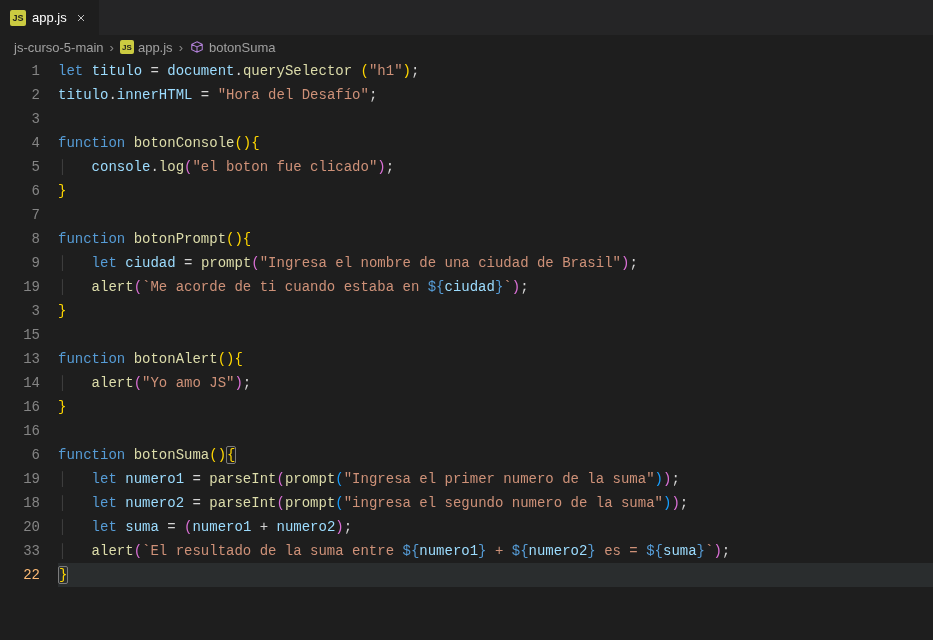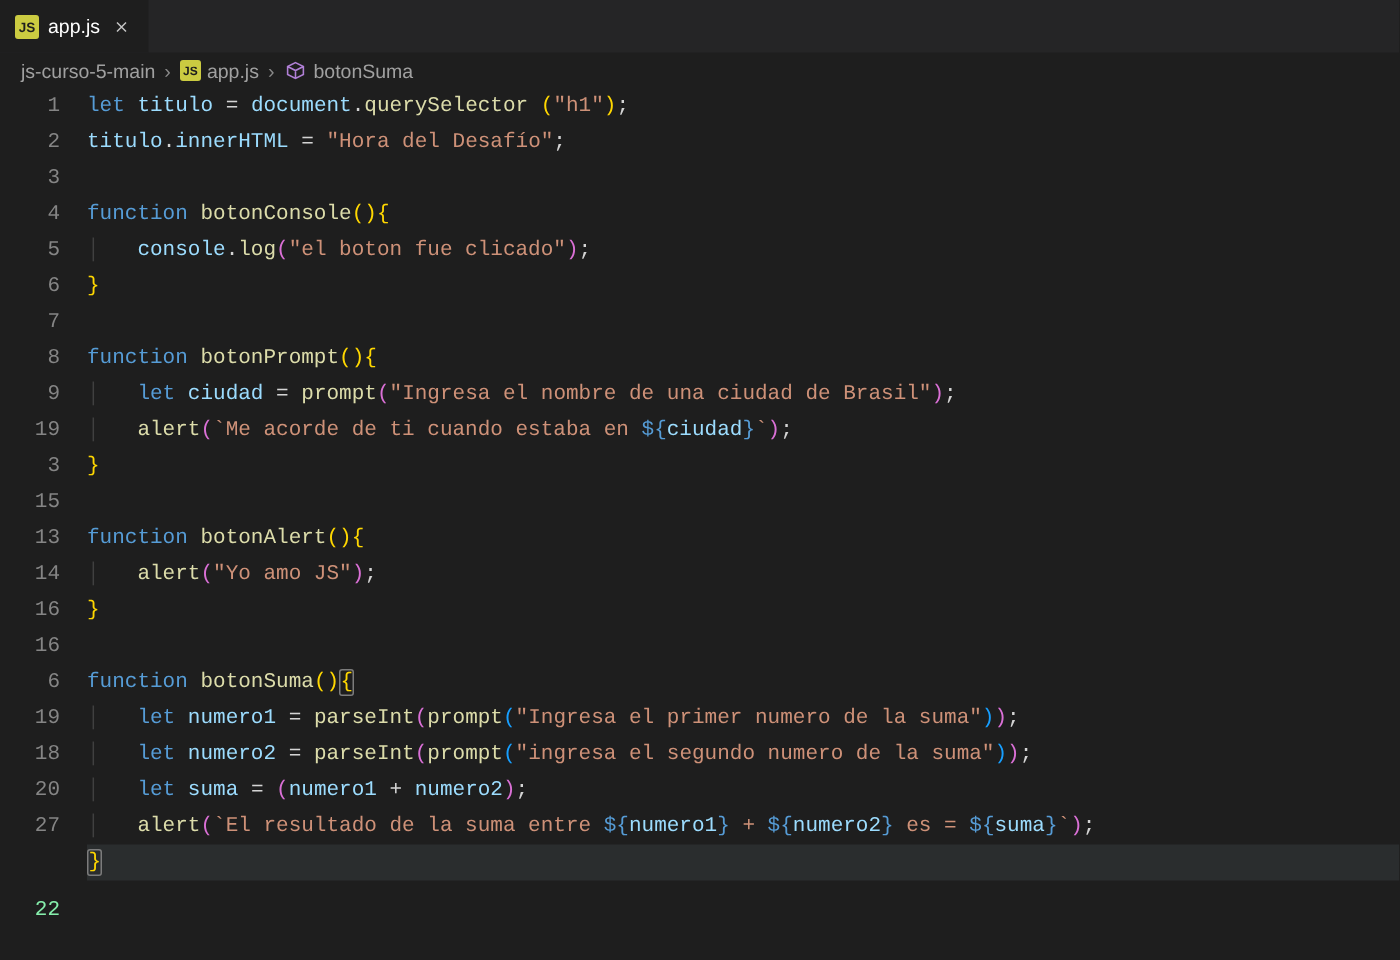--- a/index.html
+++ b/index.html
@@ -49,21 +49,21 @@
   }
   .gutter {
     width: 58px;
     text-align: right;
     padding-right: 18px;
     color: #858585;
     user-select: none;
   }
   .code { flex: 1; white-space: pre; }
   .line { height: 24px; line-height: 24px; }
-  .current-line .lineno { color: #86efac; margin-top: 32px; }
+  .current-line .lineno { color: #fdba74; }
   
   .kw { color: #569cd6; }
   .fn { color: #dcdcaa; }
   .var { color: #9cdcfe; }
   .str { color: #ce9178; }
   .pun { color: #d4d4d4; }
   .brace1 { color: #ffd700; }
   .brace2 { color: #da70d6; }
   .brace3 { color: #179fff; }
   .tmpl { color: #569cd6; }
@@ -158,20 +158,20 @@
       <div class="line">
         <span class="lineno">19</span>
       </div>
       <div class="line">
         <span class="lineno">18</span>
       </div>
       <div class="line">
         <span class="lineno">20</span>
       </div>
       <div class="line">
-        <span class="lineno">27</span>
+        <span class="lineno">33</span>
       </div>
       <div class="line current-line">
         <span class="lineno">22</span>
       </div>
     </div>
   <div class="code"><div class="line"><span class="kw" style="">let</span><span class="pun" style=""> </span><span class="var" style="">titulo</span><span class="pun" style=""> </span><span class="pun" style="">=</span><span class="pun" style=""> </span><span class="var" style="">document</span><span class="pun" style="">.</span><span class="fn" style="">querySelector</span><span class="pun" style=""> </span><span class="brace1" style="">(</span><span class="str" style="">"h1"</span><span class="brace1" style="">)</span><span class="pun" style="">;</span></div><div class="line"><span class="var" style="">titulo</span><span class="pun" style="">.</span><span class="var" style="">innerHTML</span><span class="pun" style=""> </span><span class="pun" style="">=</span><span class="pun" style=""> </span><span class="str" style="">"Hora del Desafío"</span><span class="pun" style="">;</span></div><div class="line"></div><div class="line"><span class="kw" style="">function</span><span class="pun" style=""> </span><span class="fn" style="">botonConsole</span><span class="brace1" style="">(</span><span class="brace1" style="">)</span><span class="brace1" style="">{</span></div><div class="line"><span class="indent-guide">│   </span><span class="var" style="">console</span><span class="pun" style="">.</span><span class="fn" style="">log</span><span class="brace2" style="">(</span><span class="str" style="">"el boton fue clicado"</span><span class="brace2" style="">)</span><span class="pun" style="">;</span></div><div class="line"><span class="brace1" style="">}</span></div><div class="line"></div><div class="line"><span class="kw" style="">function</span><span class="pun" style=""> </span><span class="fn" style="">botonPrompt</span><span class="brace1" style="">(</span><span class="brace1" style="">)</span><span class="brace1" style="">{</span></div><div class="line"><span class="indent-guide">│   </span><span class="kw" style="">let</span><span class="pun" style=""> </span><span class="var" style="">ciudad</span><span class="pun" style=""> </span><span class="pun" style="">=</span><span class="pun" style=""> </span><span class="fn" style="">prompt</span><span class="brace2" style="">(</span><span class="str" style="">"Ingresa el nombre de una ciudad de Brasil"</span><span class="brace2" style="">)</span><span class="pun" style="">;</span></div><div class="line"><span class="indent-guide">│   </span><span class="fn" style="">alert</span><span class="brace2" style="">(</span><span class="str" style="">`Me acorde de ti cuando estaba en </span><span class="tmpl" style="">${</span><span class="var" style="">ciudad</span><span class="tmpl" style="">}</span><span class="str" style="">`</span><span class="brace2" style="">)</span><span class="pun" style="">;</span></div><div class="line"><span class="brace1" style="">}</span></div><div class="line"></div><div class="line"><span class="kw" style="">function</span><span class="pun" style=""> </span><span class="fn" style="">botonAlert</span><span class="brace1" style="">(</span><span class="brace1" style="">)</span><span class="brace1" style="">{</span></div><div class="line"><span class="indent-guide">│   </span><span class="fn" style="">alert</span><span class="brace2" style="">(</span><span class="str" style="">"Yo amo JS"</span><span class="brace2" style="">)</span><span class="pun" style="">;</span></div><div class="line"><span class="brace1" style="">}</span></div><div class="line"></div><div class="line"><span class="kw" style="">function</span><span class="pun" style=""> </span><span class="fn" style="">botonSuma</span><span class="brace1" style="">(</span><span class="brace1" style="">)</span><span class="brace1" style="border:1px solid #7c7c7c;border-radius:2px;">{</span></div><div class="line"><span class="indent-guide">│   </span><span class="kw" style="">let</span><span class="pun" style=""> </span><span class="var" style="">numero1</span><span class="pun" style=""> </span><span class="pun" style="">=</span><span class="pun" style=""> </span><span class="fn" style="">parseInt</span><span class="brace2" style="">(</span><span class="fn" style="">prompt</span><span class="brace3" style="">(</span><span class="str" style="">"Ingresa el primer numero de la suma"</span><span class="brace3" style="">)</span><span class="brace2" style="">)</span><span class="pun" style="">;</span></div><div class="line"><span class="indent-guide">│   </span><span class="kw" style="">let</span><span class="pun" style=""> </span><span class="var" style="">numero2</span><span class="pun" style=""> </span><span class="pun" style="">=</span><span class="pun" style=""> </span><span class="fn" style="">parseInt</span><span class="brace2" style="">(</span><span class="fn" style="">prompt</span><span class="brace3" style="">(</span><span class="str" style="">"ingresa el segundo numero de la suma"</span><span class="brace3" style="">)</span><span class="brace2" style="">)</span><span class="pun" style="">;</span></div><div class="line"><span class="indent-guide">│   </span><span class="kw" style="">let</span><span class="pun" style=""> </span><span class="var" style="">suma</span><span class="pun" style=""> </span><span class="pun" style="">=</span><span class="pun" style=""> </span><span class="brace2" style="">(</span><span class="var" style="">numero1</span><span class="pun" style=""> </span><span class="pun" style="">+</span><span class="pun" style=""> </span><span class="var" style="">numero2</span><span class="brace2" style="">)</span><span class="pun" style="">;</span></div><div class="line"><span class="indent-guide">│   </span><span class="fn" style="">alert</span><span class="brace2" style="">(</span><span class="str" style="">`El resultado de la suma entre </span><span class="tmpl" style="">${</span><span class="var" style="">numero1</span><span class="tmpl" style="">}</span><span class="str" style=""> + </span><span class="tmpl" style="">${</span><span class="var" style="">numero2</span><span class="tmpl" style="">}</span><span class="str" style=""> es = </span><span class="tmpl" style="">${</span><span class="var" style="">suma</span><span class="tmpl" style="">}</span><span class="str" style="">`</span><span class="brace2" style="">)</span><span class="pun" style="">;</span></div><div class="line hl-line"><span class="brace1" style="border:1px solid #7c7c7c;border-radius:2px;">}</span></div></div>
 </div>
 
 </body></html>

